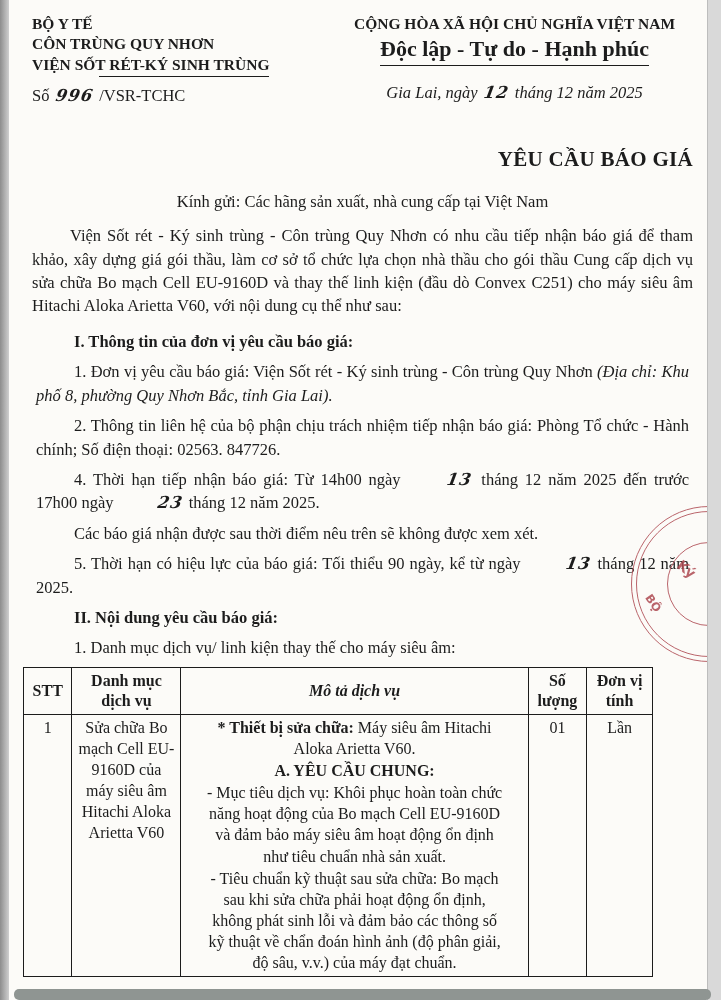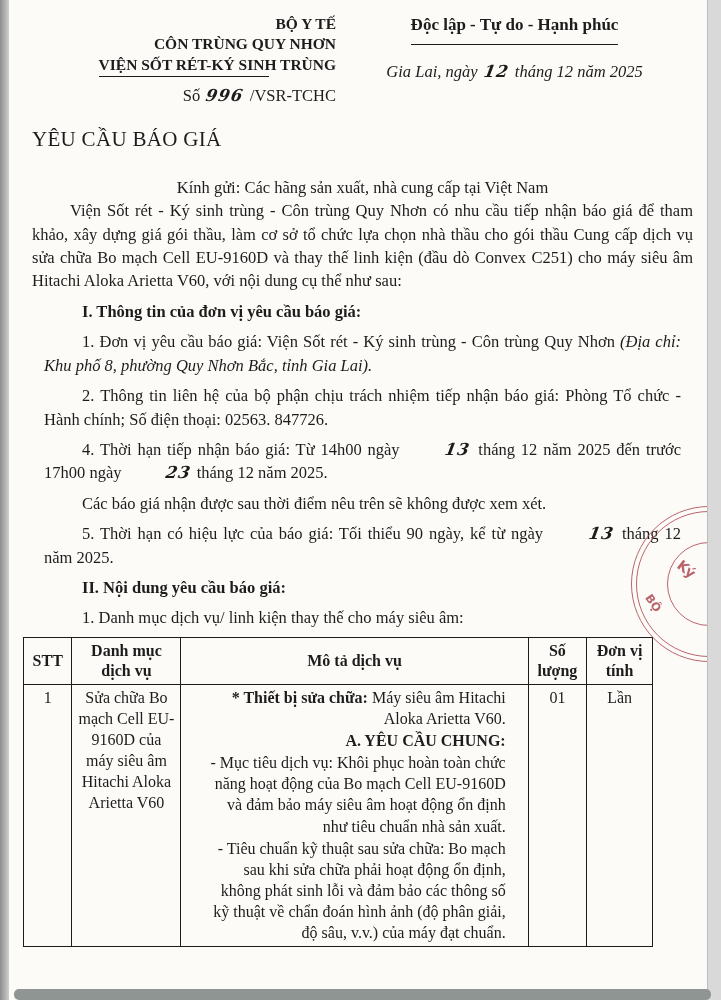--- a/index.html
+++ b/index.html
@@ -11,46 +11,46 @@
   .edge-left{position:absolute;left:0;top:0;width:9px;height:100%;
     background:linear-gradient(to right,#8d8d8d,#cfcfcf);z-index:3;}
   .edge-right{position:absolute;right:0;top:0;width:13px;height:100%;
     background:#d9d9d9;border-left:1px solid #bdbdbd;z-index:3;}
   .edge-bottom{position:absolute;left:14px;right:10px;bottom:0;height:11px;
     background:#8f9592;border-radius:5px;z-index:3;}
   .content{position:absolute;left:32px;right:28px;top:14px;z-index:1;}
 
   
   .hdr{display:flex;}
-  .hdr-left{width:46%;text-align:right;font-weight:bold;font-size:15.5px;line-height:1.32;}
+  .hdr-left{width:46%;text-align:left;font-weight:bold;font-size:15.5px;line-height:1.32;}
   .hdr-right{width:54%;text-align:center;font-weight:bold;font-size:15.5px;line-height:1.32;}
   .org-underline{width:170px;border-bottom:1.6px solid #1c1c1c;margin:1px auto 4px;height:0;}
-  .motto{font-size:17px;display:inline-block;border-bottom:1.6px solid #1c1c1c;padding-bottom:8px;}
+  .motto{font-size:22px;display:inline-block;border-bottom:1.6px solid #1c1c1c;padding-bottom:2px;}
   .so-line{font-weight:normal;font-size:16.5px;margin-top:8px;}
   .date-line{font-weight:normal;font-style:italic;font-size:16.5px;margin-top:16px;}
   .hw{display:inline-block;font-family:"DejaVu Serif",serif;font-style:italic;
     font-weight:600;transform:skewX(-10deg);letter-spacing:1px;padding:0 2px;}
 
-  .title{text-align:left;font-size:21px;font-weight:normal;margin-top:20px;letter-spacing:.3px;}
-  .salutation{text-align:center;font-size:16.5px;margin-top:26px;}
+  .title{text-align:right;font-size:21px;font-weight:bold;margin-top:40px;letter-spacing:.3px;}
+  .salutation{text-align:center;font-size:16.5px;margin-top:20px;}
 
-  .para{font-size:16.5px;line-height:1.42;text-align:justify;margin:1px 0;text-indent:38px;}
-  .para.tight{margin:7px 12px;}
+  .para{font-size:16.5px;line-height:1.42;text-align:justify;margin:12px 0;text-indent:38px;}
+  .para.tight{margin:7px 4px;}
   .bold{font-weight:bold;}
   .ital{font-style:italic;}
 
   
   table.svc{border-collapse:collapse;margin-left:-9px;margin-top:4px;width:630px;
     font-size:16px;line-height:1.32;}
   table.svc th,table.svc td{border:1.6px solid #1c1c1c;padding:2px 6px;vertical-align:top;}
   table.svc th{font-weight:bold;text-align:center;vertical-align:middle;line-height:1.25;padding:3px 2px;}
-  .col-stt{width:44px;}  .col-cat{width:106px;} .col-desc{width:352px;}
+  .col-stt{width:44px;}  .col-cat{width:106px;} .col-desc{width:352px;font-style:italic;}
   .col-qty{width:54px;}  .col-unit{width:62px;}
   td.center{text-align:center;}
-  .desc p{margin:0 16px 1px;text-align:right;}
+  .desc p{margin:0 16px 1px;text-align:center;}
 
   
   .stamp{position:absolute;right:-66px;top:506px;width:156px;height:156px;z-index:2;opacity:.85;}
   .stamp .ring{position:absolute;border-radius:50%;border:1.6px solid #ae4a52;}
   .r1{left:0;top:0;right:0;bottom:0;}
   .r2{left:5px;top:5px;right:5px;bottom:5px;}
   .r3{left:36px;top:36px;right:36px;bottom:36px;}
   .stamp .st-txt{position:absolute;color:#ae4a52;font-weight:bold;font-family:"DejaVu Sans",sans-serif;}
   .st-ky{left:46px;top:55px;font-size:14px;transform:rotate(38deg);}
   .st-bo{left:13px;top:90px;font-size:11.5px;transform:rotate(55deg);}
@@ -79,20 +79,21 @@
         <div>CÔN TRÙNG QUY NHƠN</div>
         <div>VIỆN SỐT RÉT-KÝ SINH TRÙNG</div>
         <div class="org-underline"></div>
         <div class="so-line">
           <span>Số</span>
           <span class="hw">996</span>
           <span>/VSR-TCHC</span>
         </div>
       </div>
       <div class="hdr-right">
+        <div>CỘNG HÒA XÃ HỘI CHỦ NGHĨA VIỆT NAM</div>
         <div><span class="motto">Độc lập - Tự do - Hạnh phúc</span></div>
         <div class="date-line">
           <span>Gia Lai, ngày</span>
           <span class="hw">12</span>
           <span>tháng 12 năm 2025</span>
         </div>
       </div>
     </div>
 
     <div class="title">YÊU CẦU BÁO GIÁ</div>

